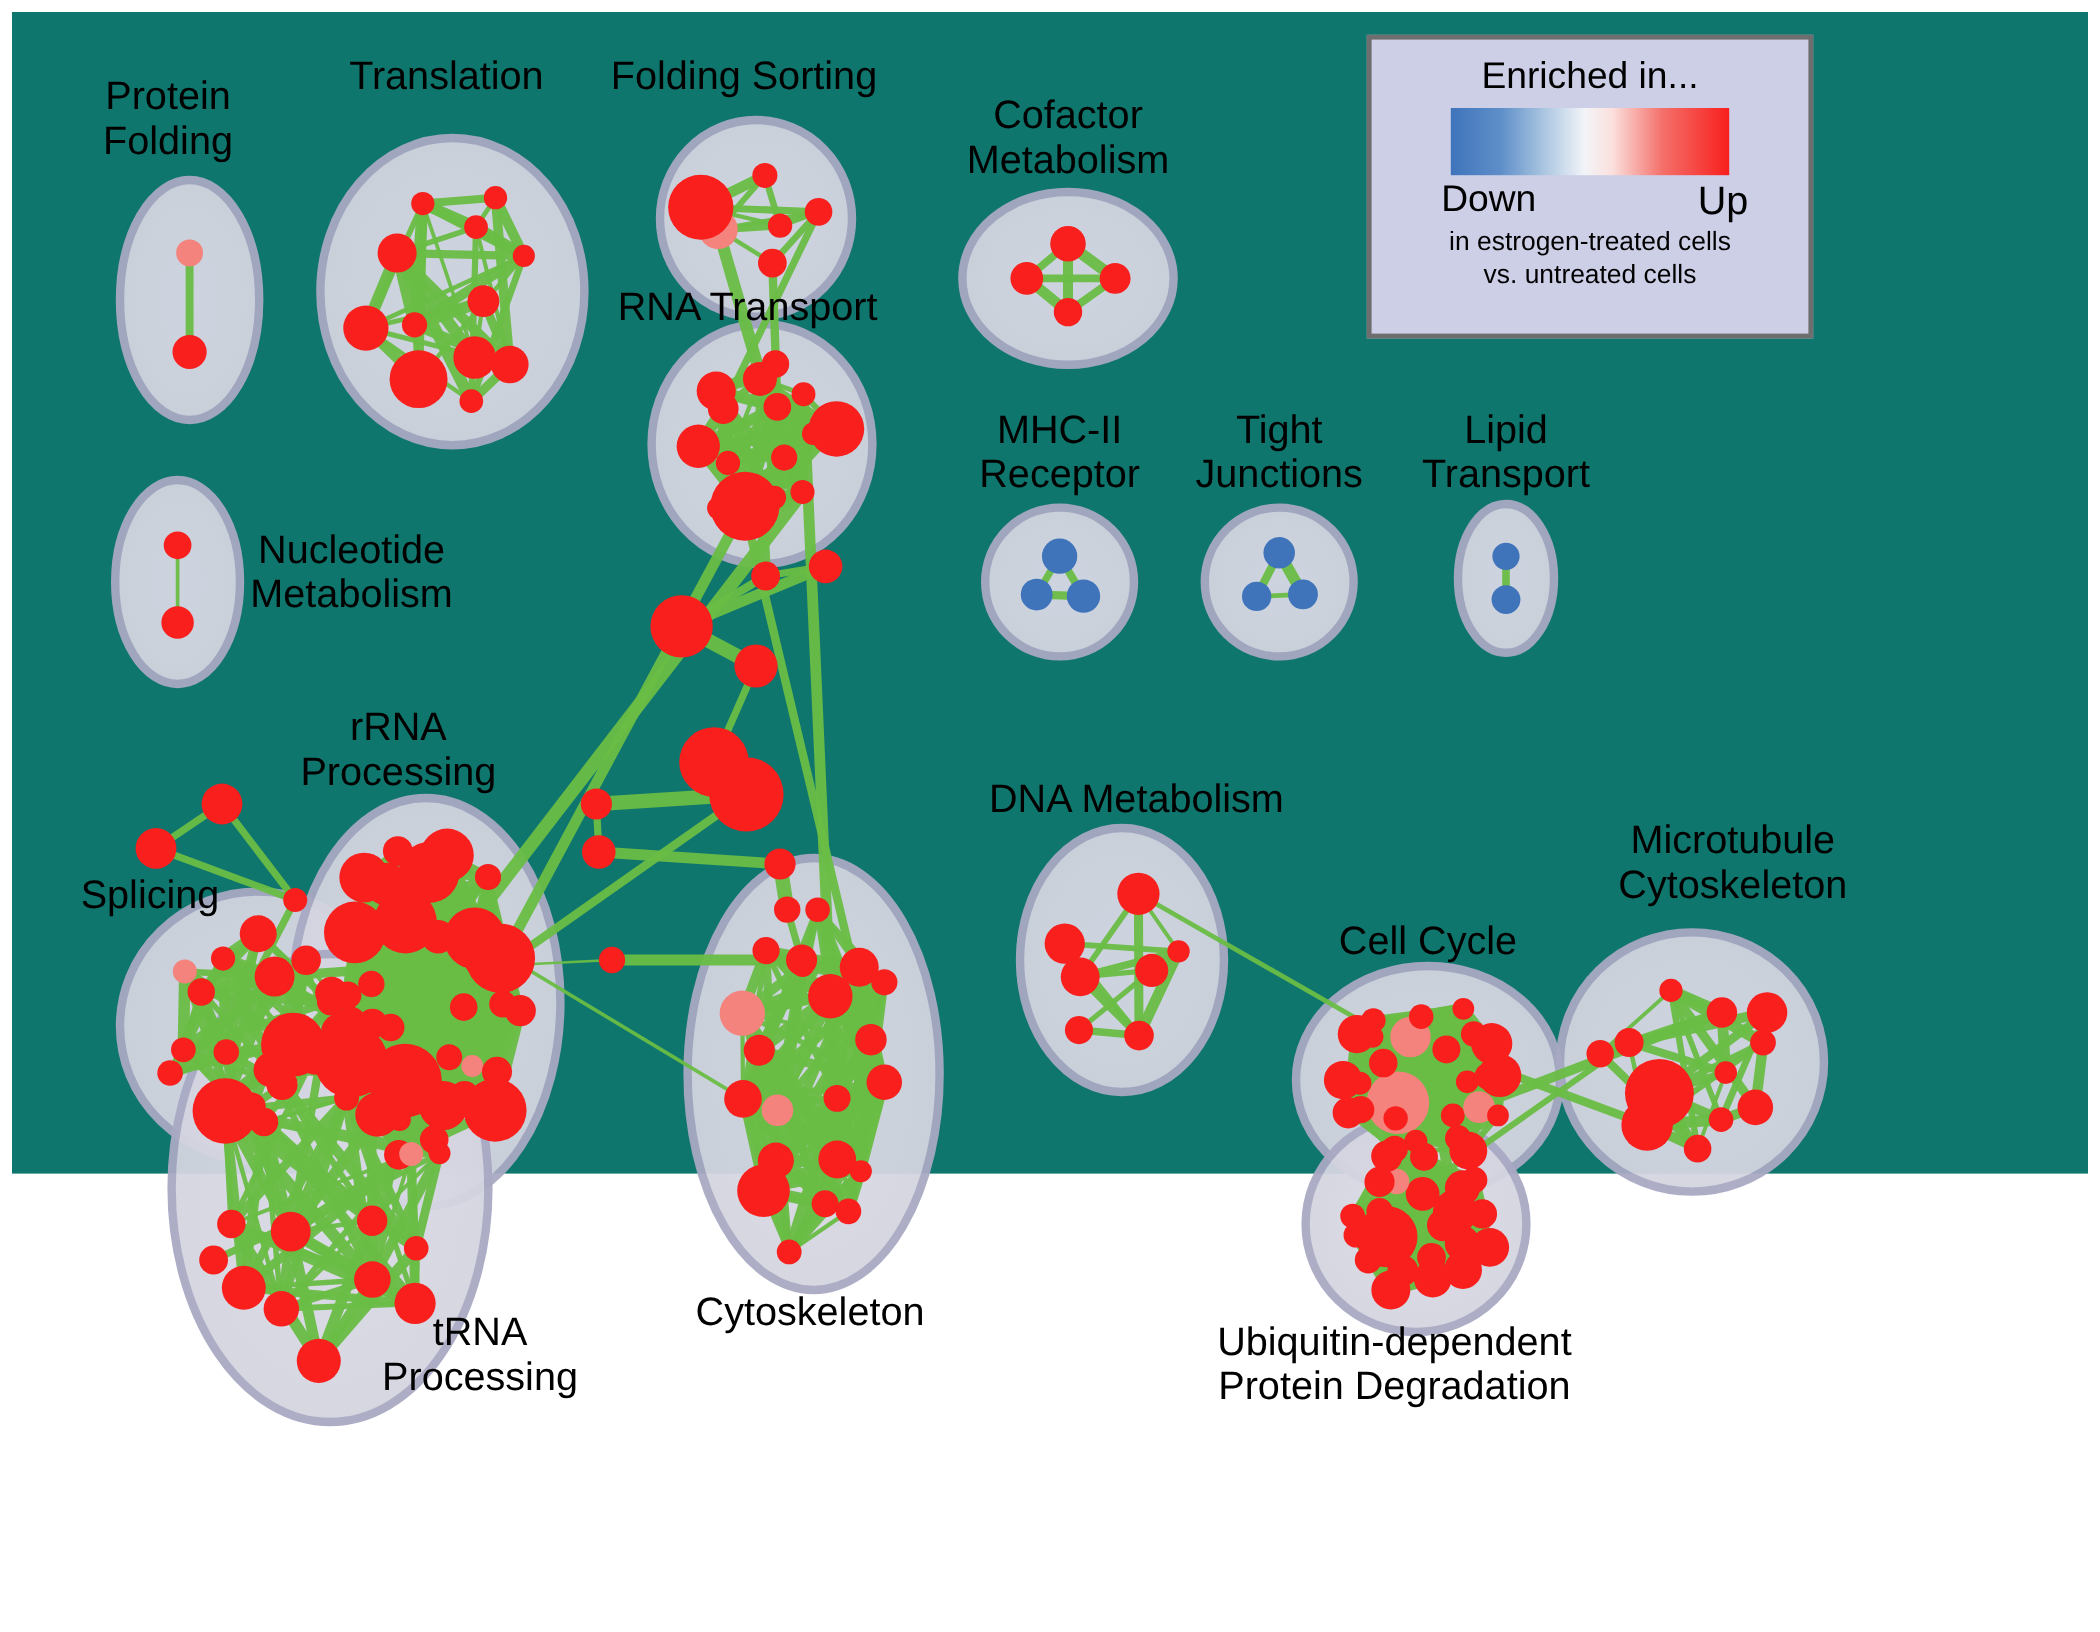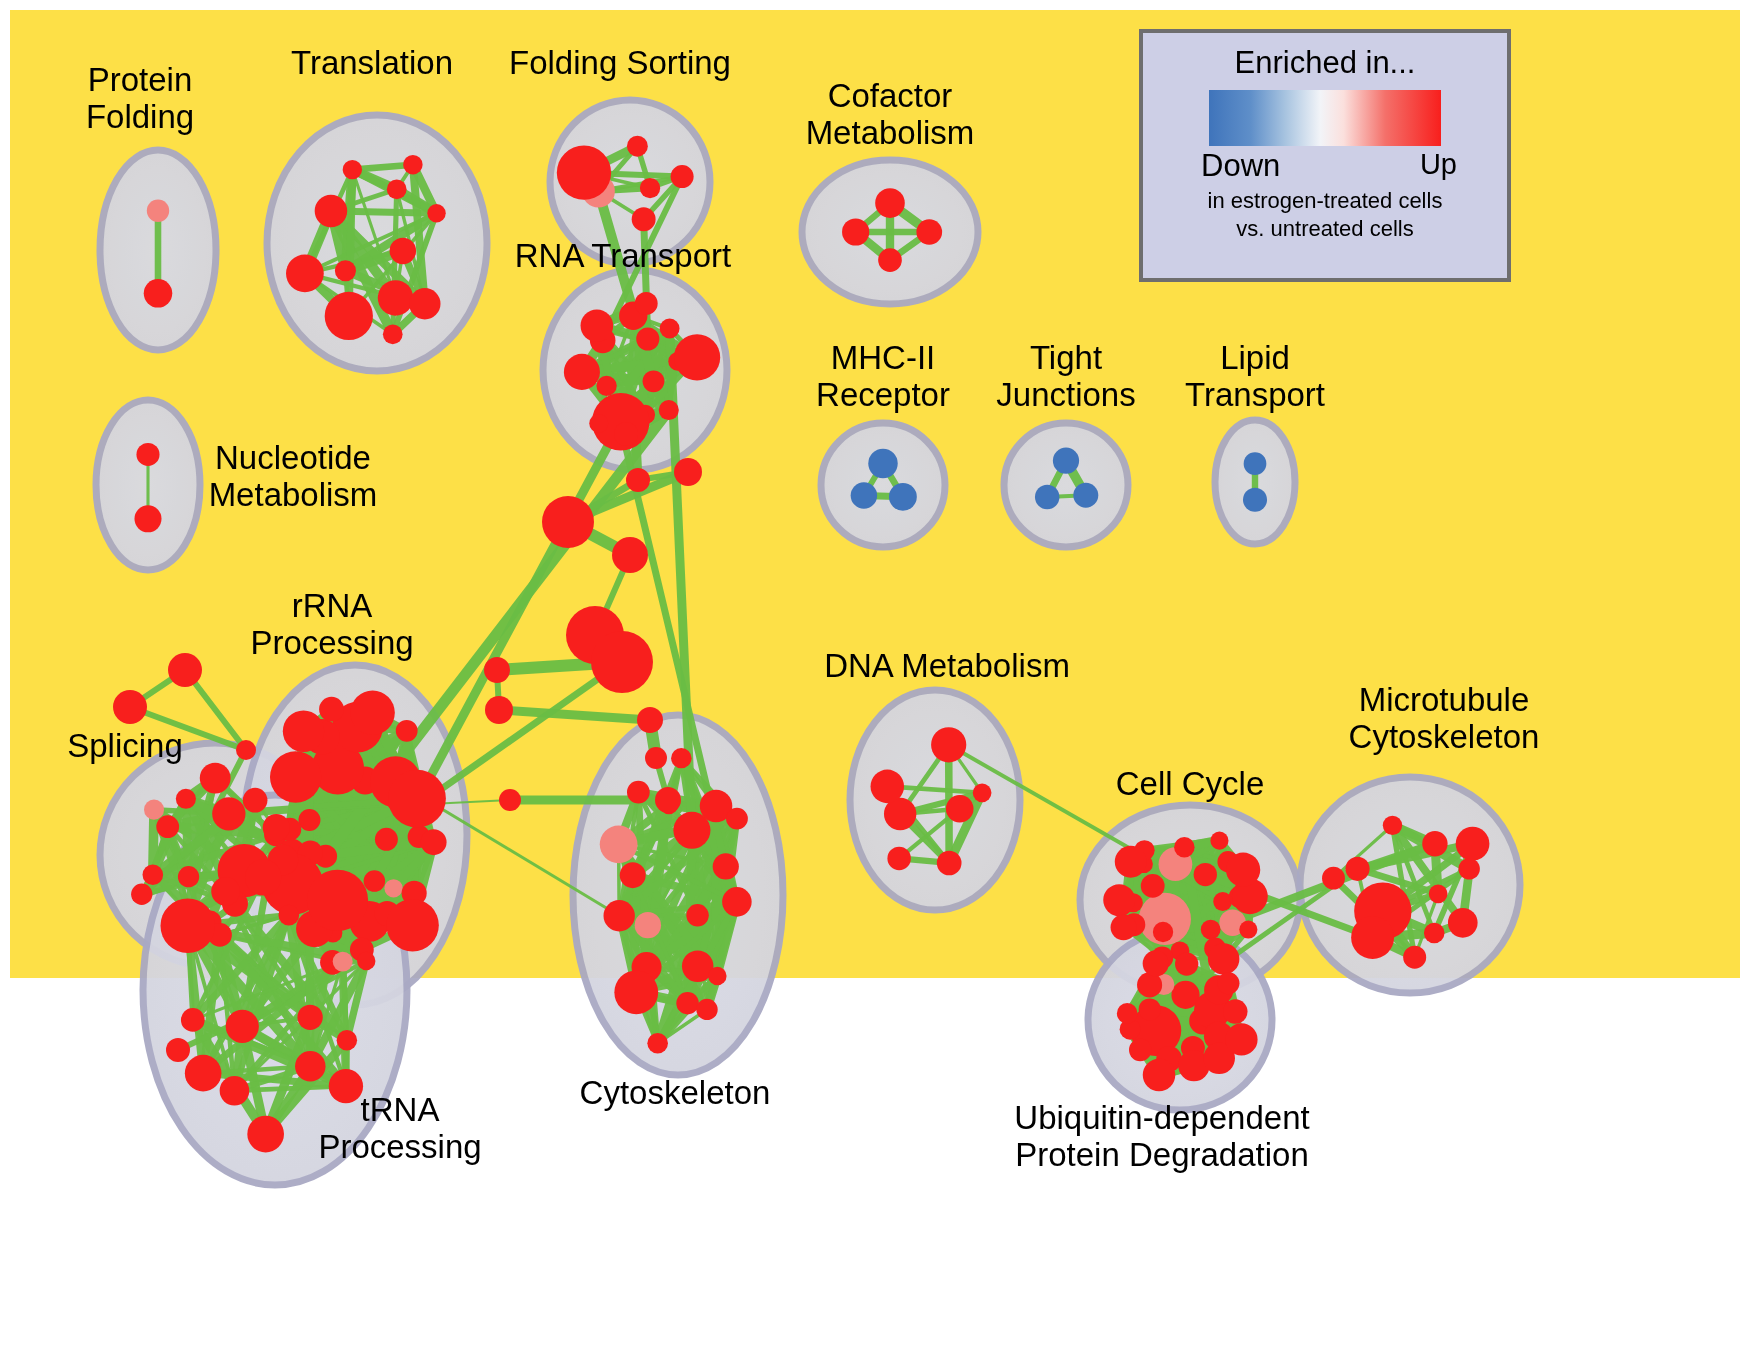--- a/index.html
+++ b/index.html
@@ -7,21 +7,21 @@
   #stage{
     position:relative;
     width:1750px;height:1360px;
     background:#ffffff;
     overflow:hidden;
   }
   #canvas{
     position:absolute;
     left:10px;top:10px;
     width:1730px;height:968px;
-    background:#fde047;
+    background:#0f766e;
   }
   #net{position:absolute;left:0;top:0;width:1730px;height:1340px;}
   .lbl{
     position:absolute;
     color:#000;
     font-family:"Liberation Sans",sans-serif;
     font-size:33px;
     line-height:1.12;
     white-space:pre;
     text-align:center;
@@ -48,21 +48,21 @@
     margin:9px auto 0 auto;
     width:232px;height:56px;
     background:linear-gradient(to right,#3f74bb 0%,#5f8fc9 18%,#a8c4e0 33%,#f2f4f8 48%,#fbe0dd 58%,#f4706a 76%,#f81f1d 100%);
   }
   #legend .ends{
     position:relative;
     width:272px;margin:2px auto 0 auto;
     height:38px;
   }
   #legend .ends .dn{position:absolute;left:12px;top:0;font-size:31px;}
-  #legend .ends .up{position:absolute;right:4px;top:0;font-size:29px;}
+  #legend .ends .up{position:absolute;right:4px;top:0;font-size:33px;}
   #legend .sub{font-size:22px;line-height:1.18;color:#000;margin-top:2px;}
 </style>
 </head>
 <body>
 
 <div id="stage">
   <div id="canvas">
 
     <svg id="net" viewBox="0 0 1730 1340">
       <defs>

